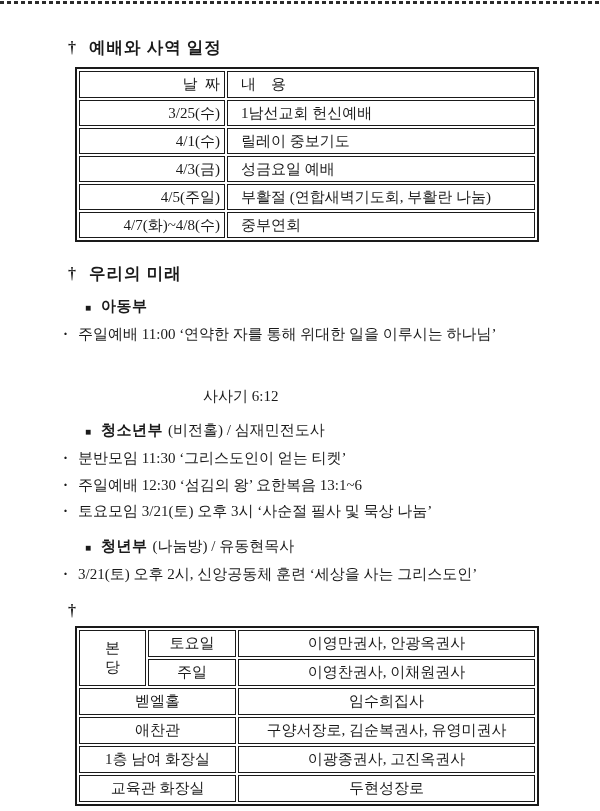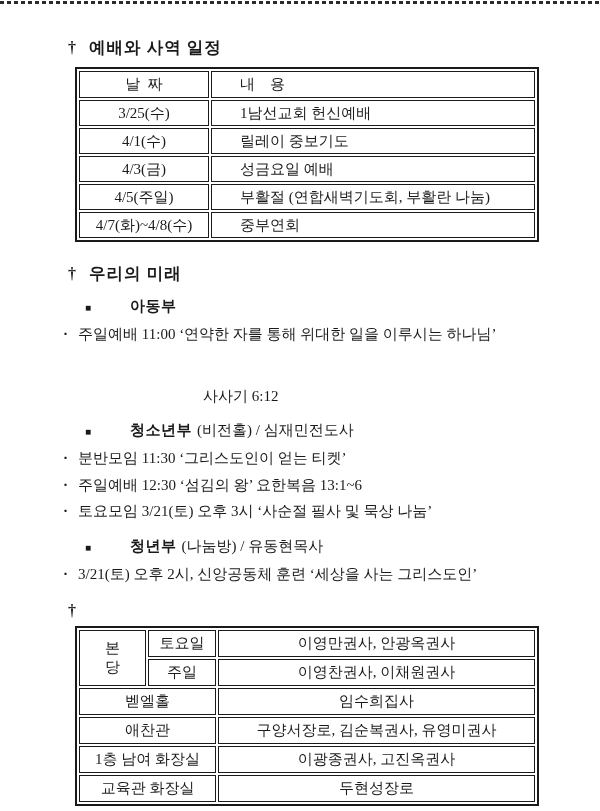--- a/index.html
+++ b/index.html
@@ -46,36 +46,36 @@
   .volunteers-table { margin-top: 4px; }
   td, th {
     border: 1px solid #1a1a1a;
     font-weight: normal;
     line-height: 18px;
     padding: 3px 4px;
     overflow: hidden;
     white-space: nowrap;
   }
   .schedule-table th { text-align: center; white-space: pre; line-height: 19px; }
-  .schedule-table .c-date { width: 130px; text-align: center; }
-  .schedule-table .c-content { text-align: left; padding-left: 28px; }
+  .schedule-table .c-date { width: 146px; text-align: right; }
+  .schedule-table .c-content { text-align: left; padding-left: 13px; }
   .volunteers-table td { text-align: center; line-height: 19px; padding: 3px 2px; }
   .volunteers-table .c-loc1 { width: 67px; }
-  .volunteers-table .c-loc2 { width: 68px; }
+  .volunteers-table .c-loc2 { width: 88px; }
   .vertical-cell { white-space: pre-line; line-height: 22px; }
 
   .dept-block { margin-left: 63px; }
   .dept-heading {
     display: flex;
     align-items: baseline;
     line-height: 26px;
     margin-top: 8px;
   }
   .dept-heading .sq { font-size: 10px; margin-left: 22px; margin-right: 10px; }
-  .dept-heading .dept-name { font-weight: bold; letter-spacing: 0.5px; margin-right: 5px; margin-left: 29px; }
+  .dept-heading .dept-name { font-weight: bold; letter-spacing: 0.5px; margin-right: 5px; }
   .dept-line { display: flex; align-items: baseline; line-height: 26.5px; }
   .dept-line .dot { margin-right: 10px; font-weight: bold; }
   .dept-line.continuation { padding-left: 140px; margin-top: 35px; }
 </style>
 </head>
 <body>
 
 <div class="page">
   <div class="dashed-top"></div>
 

